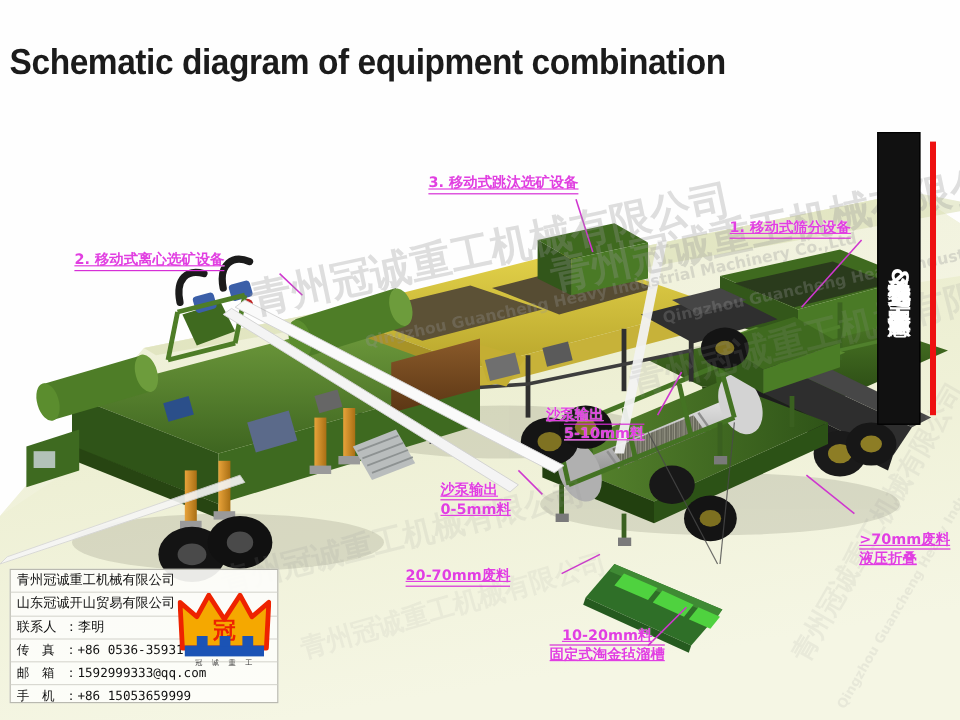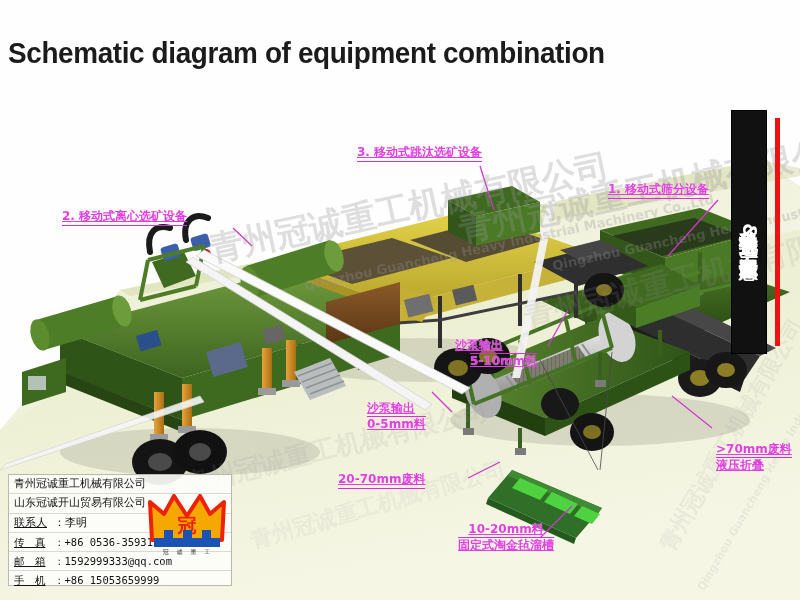--- a/index.html
+++ b/index.html
@@ -68,21 +68,21 @@
   }
   .card .row{
     height:18.3px;line-height:18.3px;
     border-bottom:1px solid #d9d9d2;
     font-family:"DejaVu Sans",sans-serif;
     font-size:11px;color:#111;
     padding-left:5px;white-space:nowrap;
   }
   .card .row:last-child{border-bottom:none;}
   .card .row.mono{font-family:"DejaVu Sans Mono",monospace;font-size:10.5px;}
-  .lbl2{display:inline-block;width:40px;text-decoration:underline;}
+  .lbl2{display:inline-block;width:40px;}
 
   
   .logo{position:absolute;left:148px;top:494px;width:78px;height:66px;}
   .logo .base{position:absolute;left:6px;top:44px;width:66px;height:9px;background:#1b53b5;}
   .logo .blk{position:absolute;top:36px;width:9px;height:9px;background:#1b53b5;}
   .logo .ltext{
     position:absolute;left:4px;top:54px;width:72px;text-align:center;
     font-family:"DejaVu Sans",sans-serif;font-size:6px;color:#333;letter-spacing:3px;
   }
 </style>

